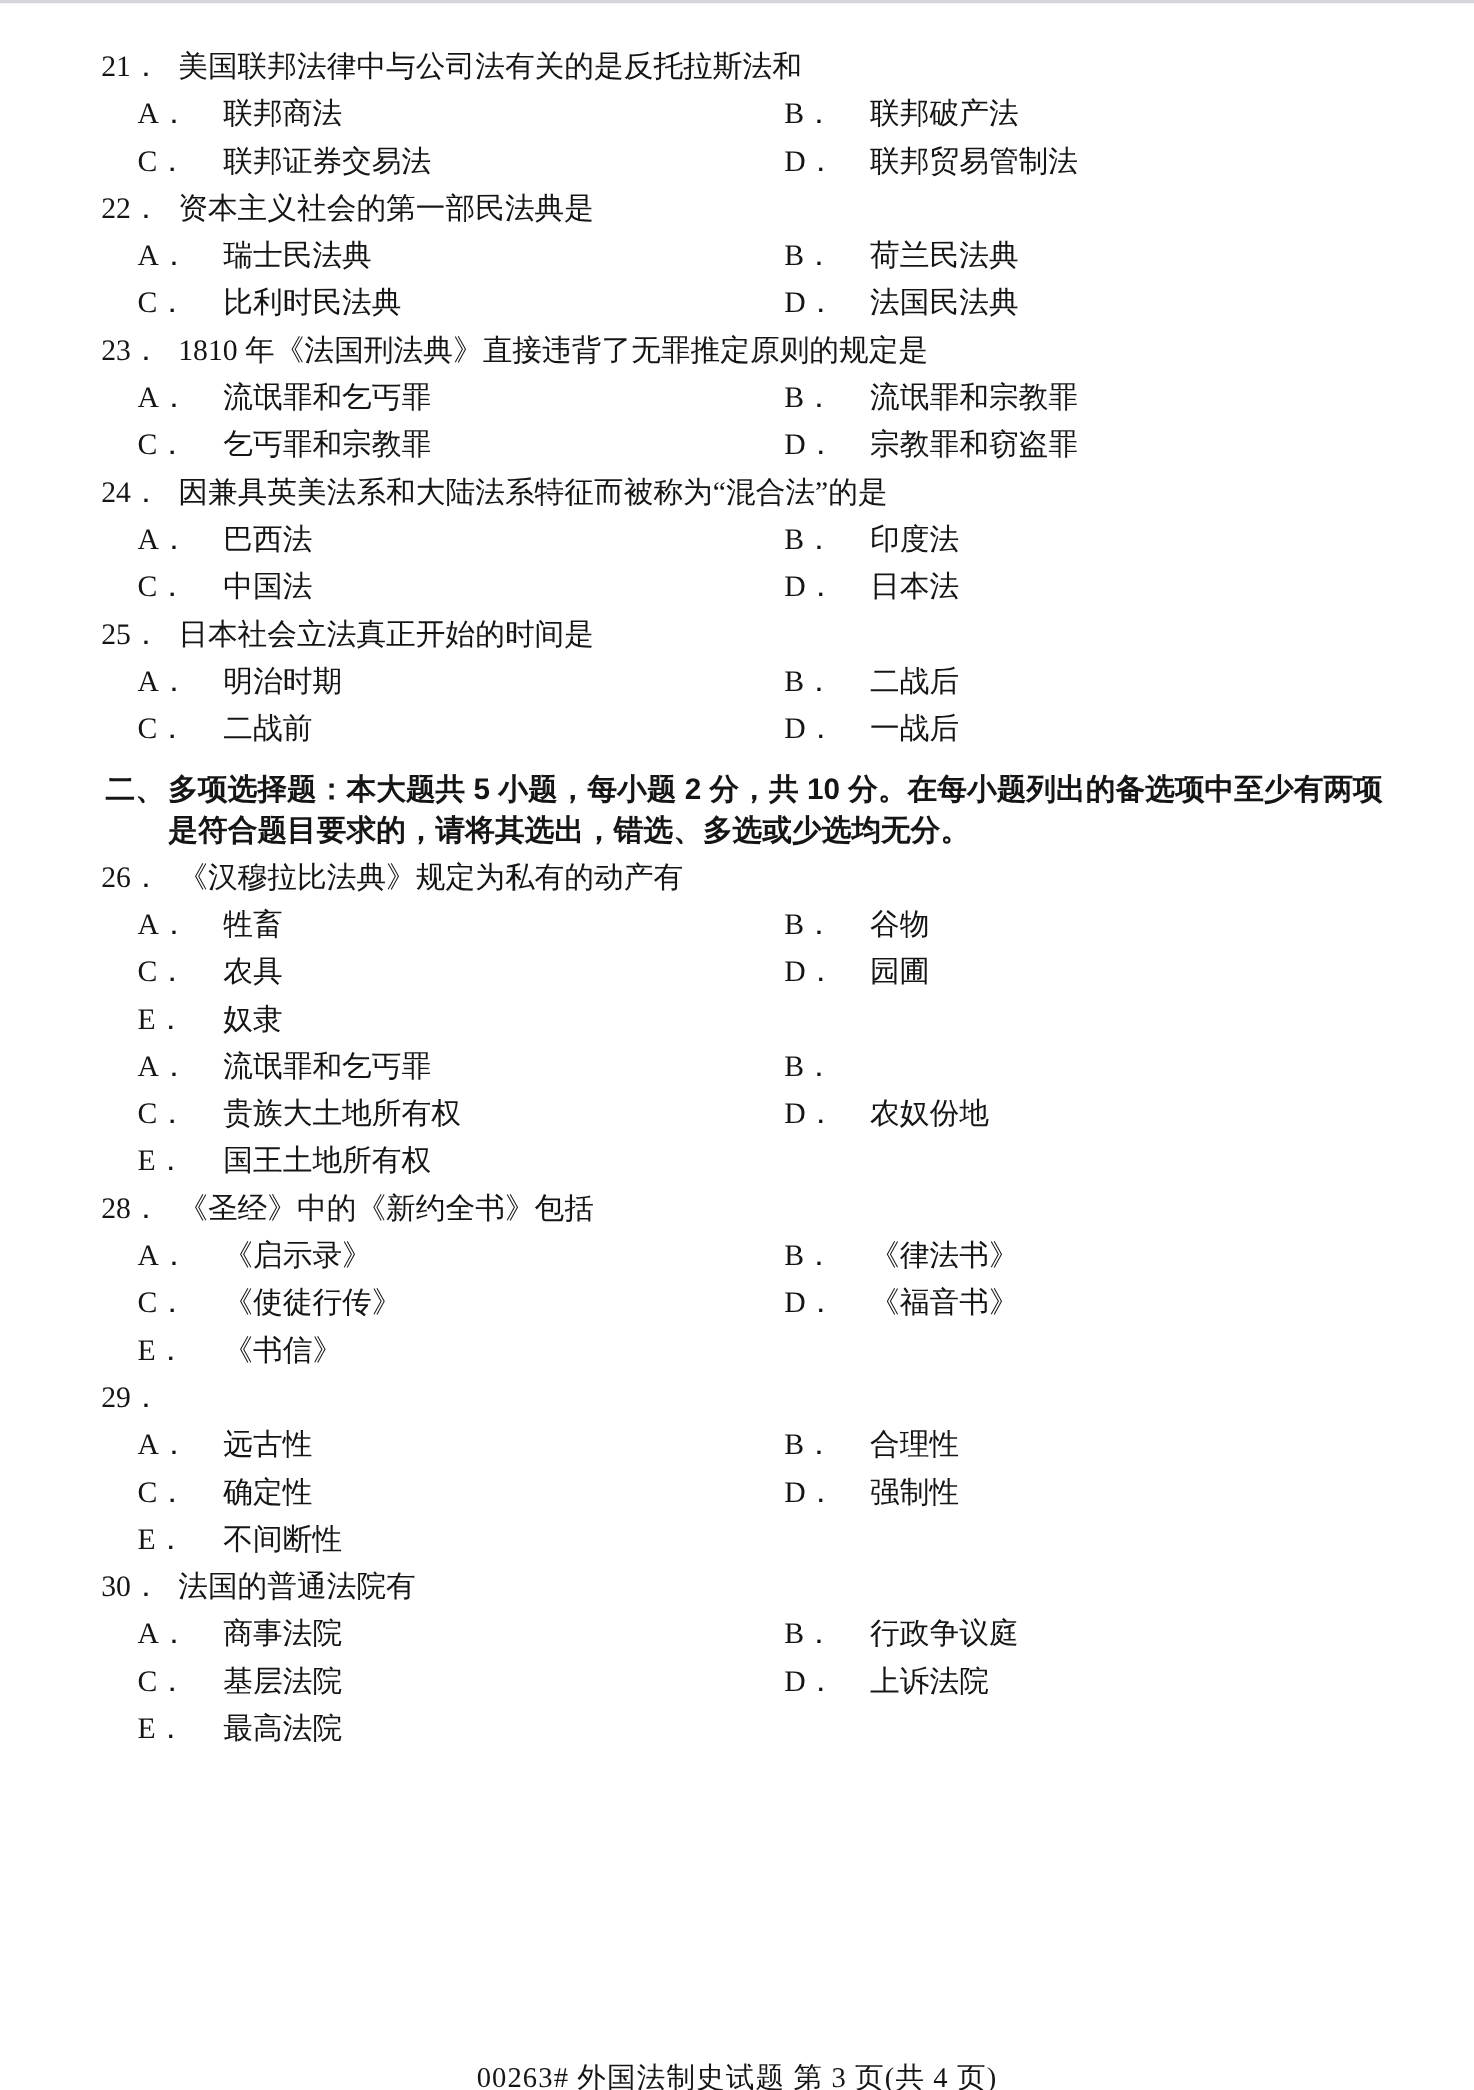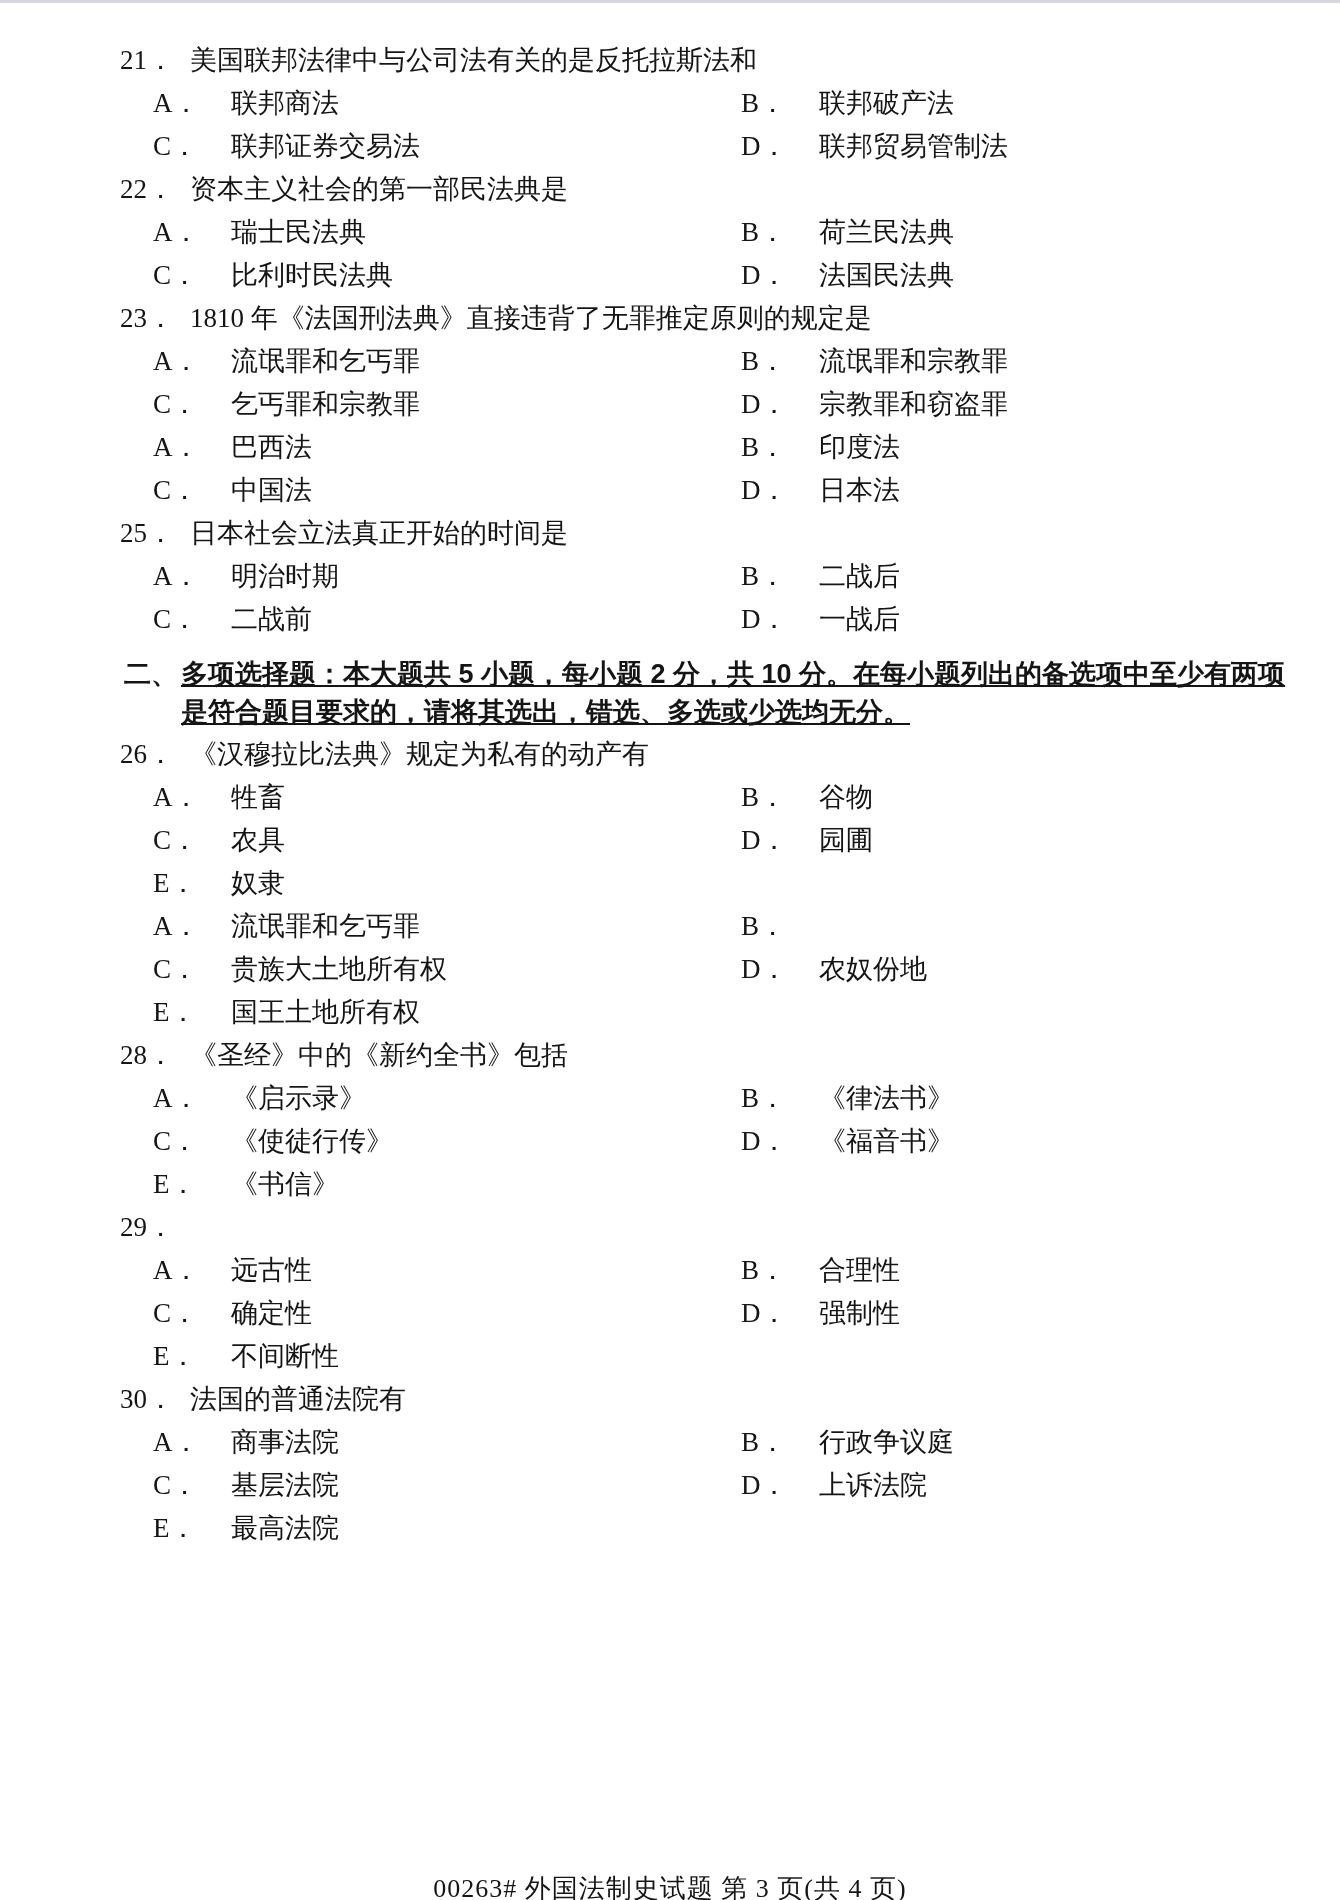--- a/index.html
+++ b/index.html
@@ -16,21 +16,20 @@
     position: relative;
     width: 1340px;
     height: 1900px;
     background: #ffffff;
     border-top: 3px solid #d6d6dc;
     box-sizing: border-box;
   }
   .content {
     padding-top: 36px;
     font-size: 27px;
-    margin-left: 28px;
   }
   
   .q-line {
     display: flex;
     margin-left: 92px;
     line-height: 43px;
     white-space: nowrap;
   }
   .q-num {
     width: 70px;
@@ -63,21 +62,20 @@
     line-height: 38px;
     font-family: "Liberation Sans", "DejaVu Sans", sans-serif;
     font-weight: 700;
   }
   .section-marker {
     width: 57px;
     flex-shrink: 0;
   }
   .section-text {
     max-width: 1115px;
-    text-decoration: underline;
   }
   .footer {
     position: absolute;
     left: 0;
     right: 0;
     top: 1868px;
     text-align: center;
     font-size: 26px;
     letter-spacing: 1px;
   }
@@ -163,20 +161,24 @@
           <span class="opt-text">乞丐罪和宗教罪</span>
         </div>
         <div class="opt">
           <span class="opt-label">D．</span>
           <span class="opt-text">宗教罪和窃盗罪</span>
         </div>
       </div>
     </div>
 
     <div class="question">
+      <div class="q-line">
+        <span class="q-num">24．</span>
+        <span class="q-stem">因兼具英美法系和大陆法系特征而被称为“混合法”的是</span>
+      </div>
       <div class="opt-row">
         <div class="opt left">
           <span class="opt-label">A．</span>
           <span class="opt-text">巴西法</span>
         </div>
         <div class="opt">
           <span class="opt-label">B．</span>
           <span class="opt-text">印度法</span>
         </div>
       </div>

